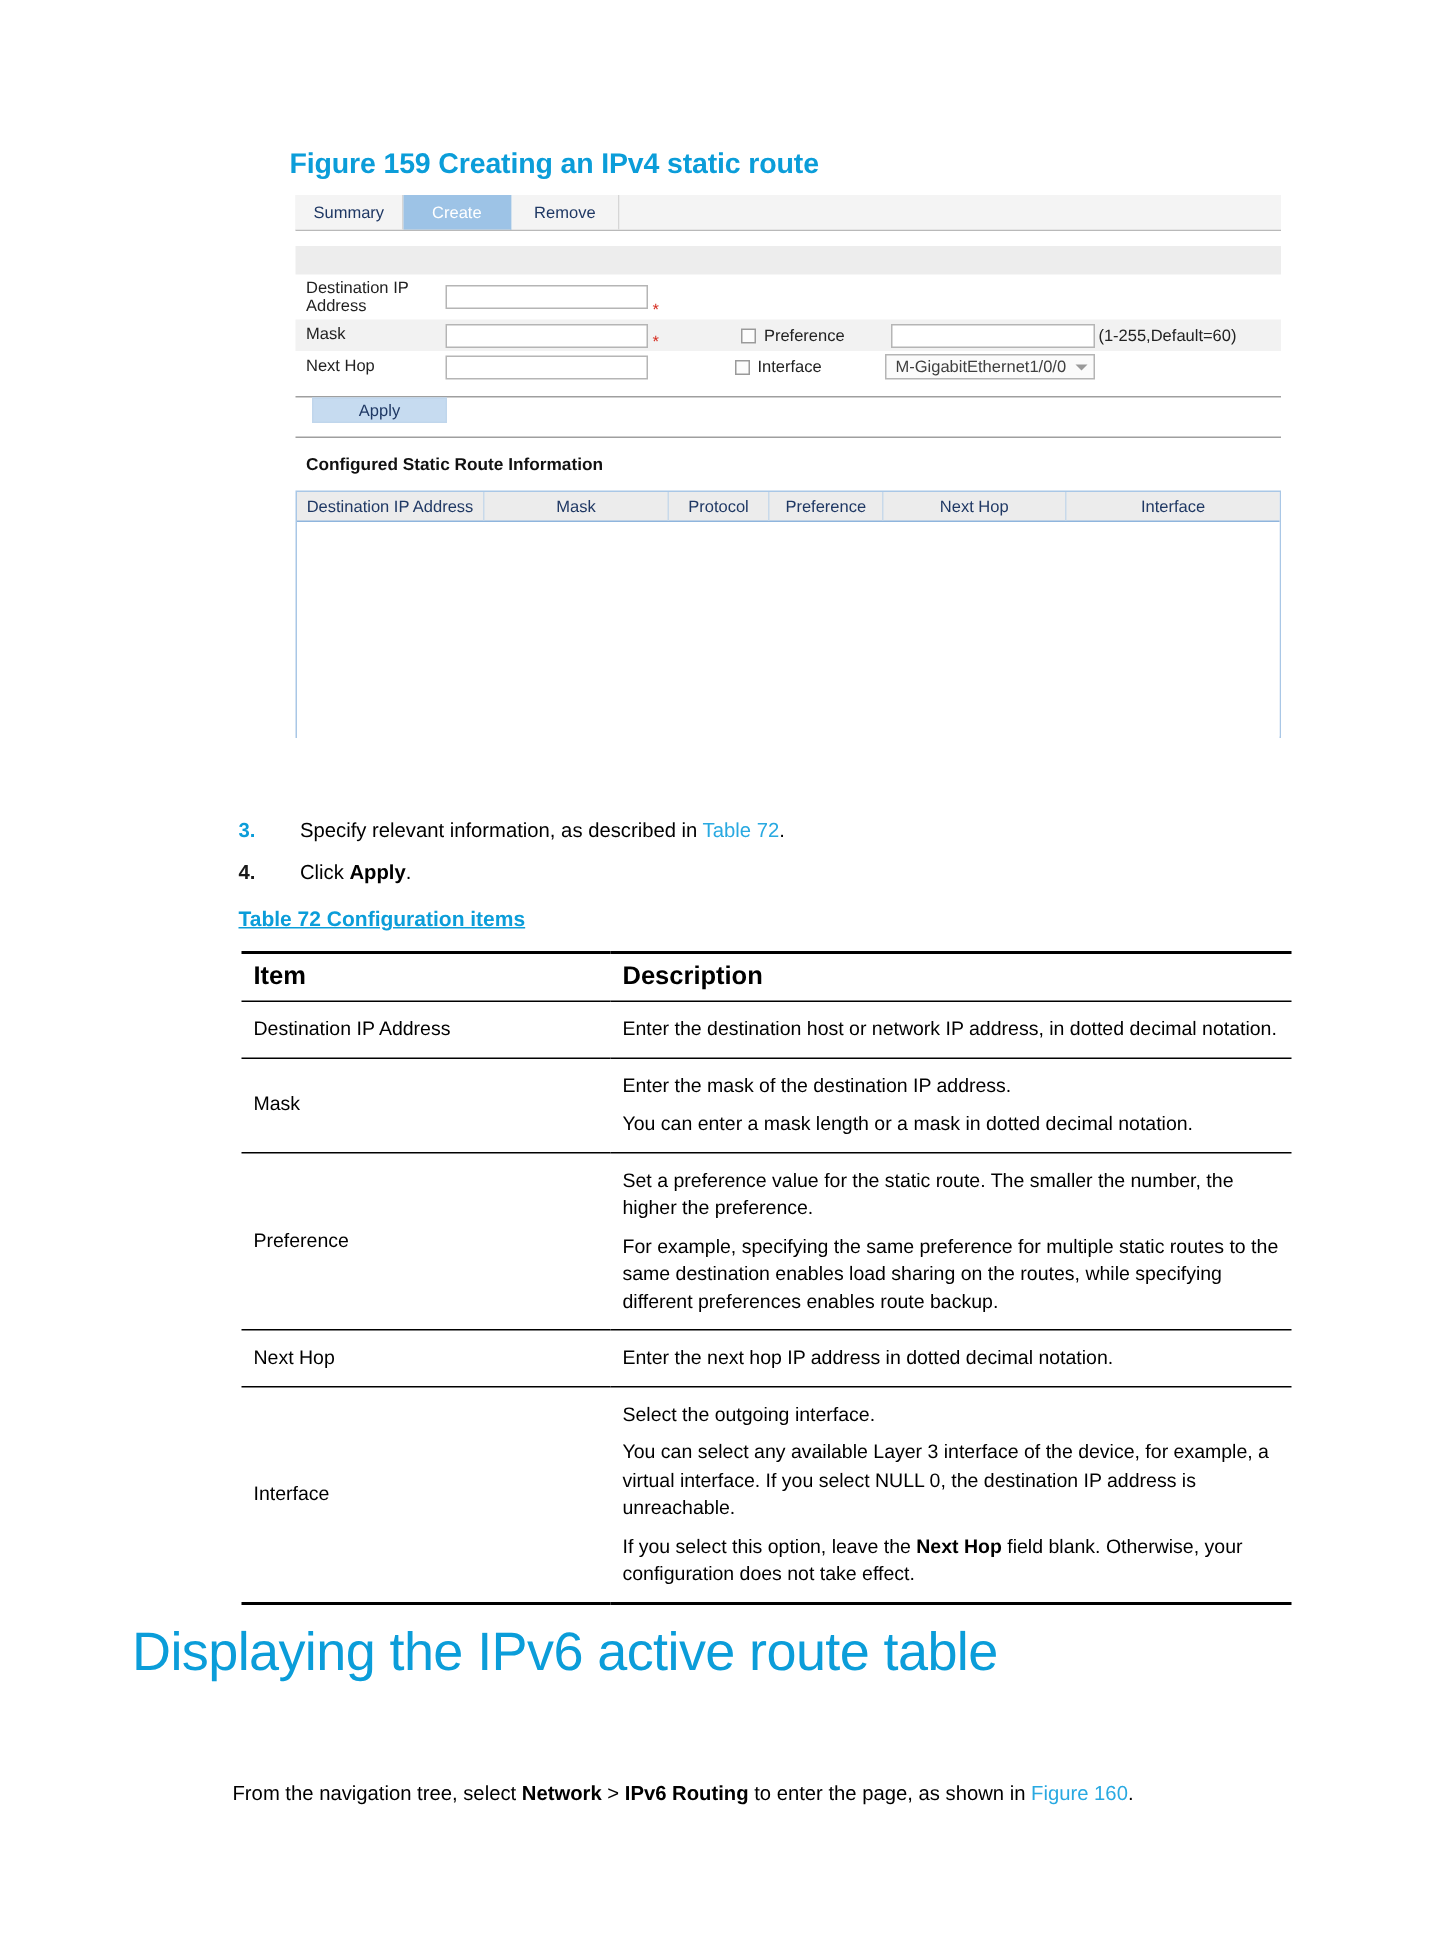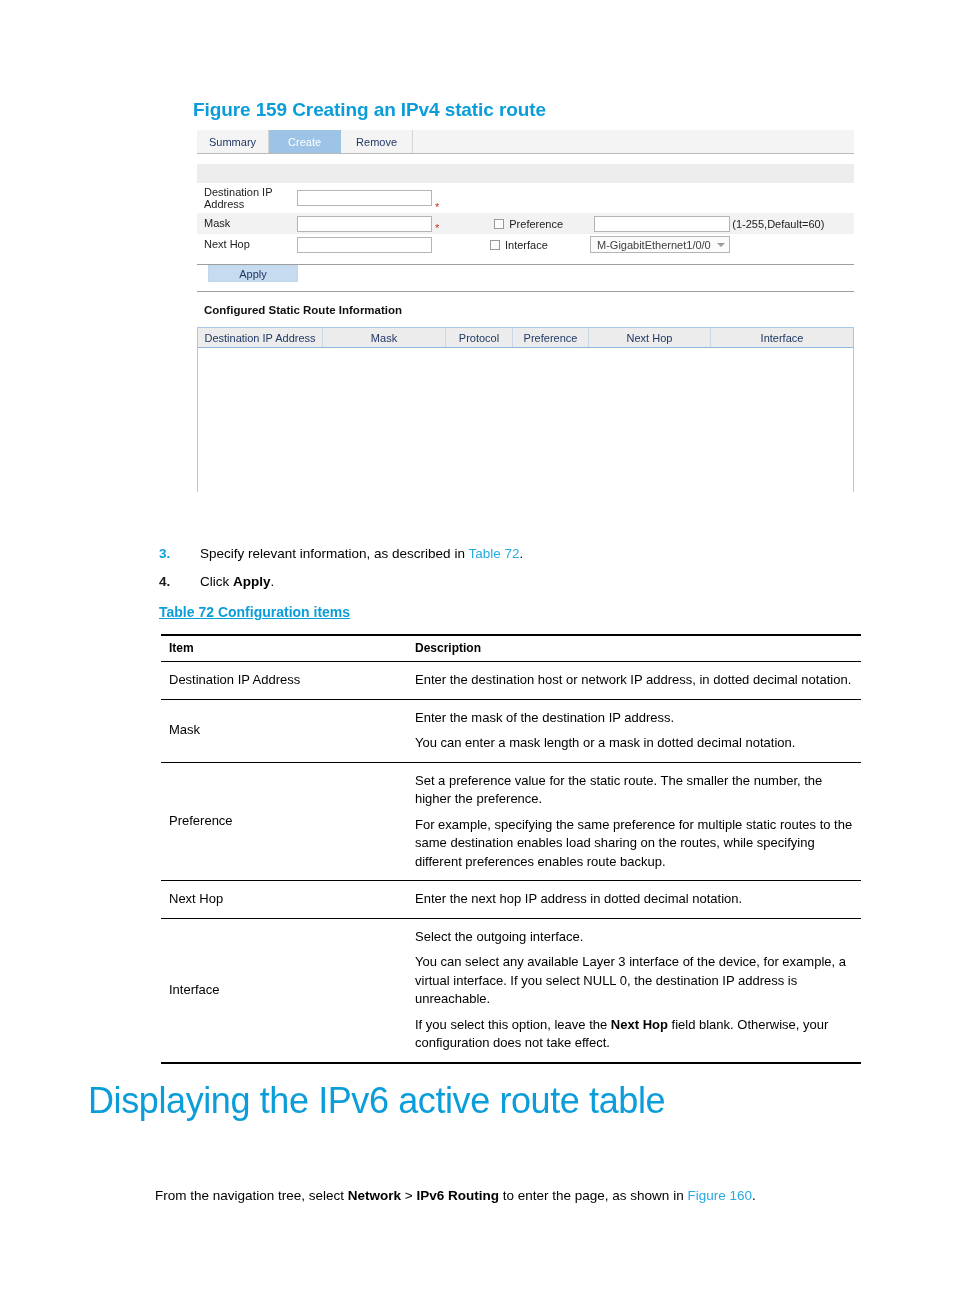--- a/index.html
+++ b/index.html
@@ -265,21 +265,21 @@
   .cfgtable {
     position: absolute;
     left: 161px;
     top: 634px;
     width: 700px;
     border-collapse: collapse;
     font-size: 13px;
   }
   .cfgtable thead th {
     text-align: left;
-    font-size: 12px;
+    font-size: 17px;
     font-weight: bold;
     padding: 5px 0 6px 8px;
     border-top: 2.5px solid #000;
     border-bottom: 1.6px solid #000;
   }
   .cfgtable td {
     vertical-align: middle;
     padding: 9px 0 9px 8px;
     border-bottom: 1px solid #000;
     line-height: 18.5px;

